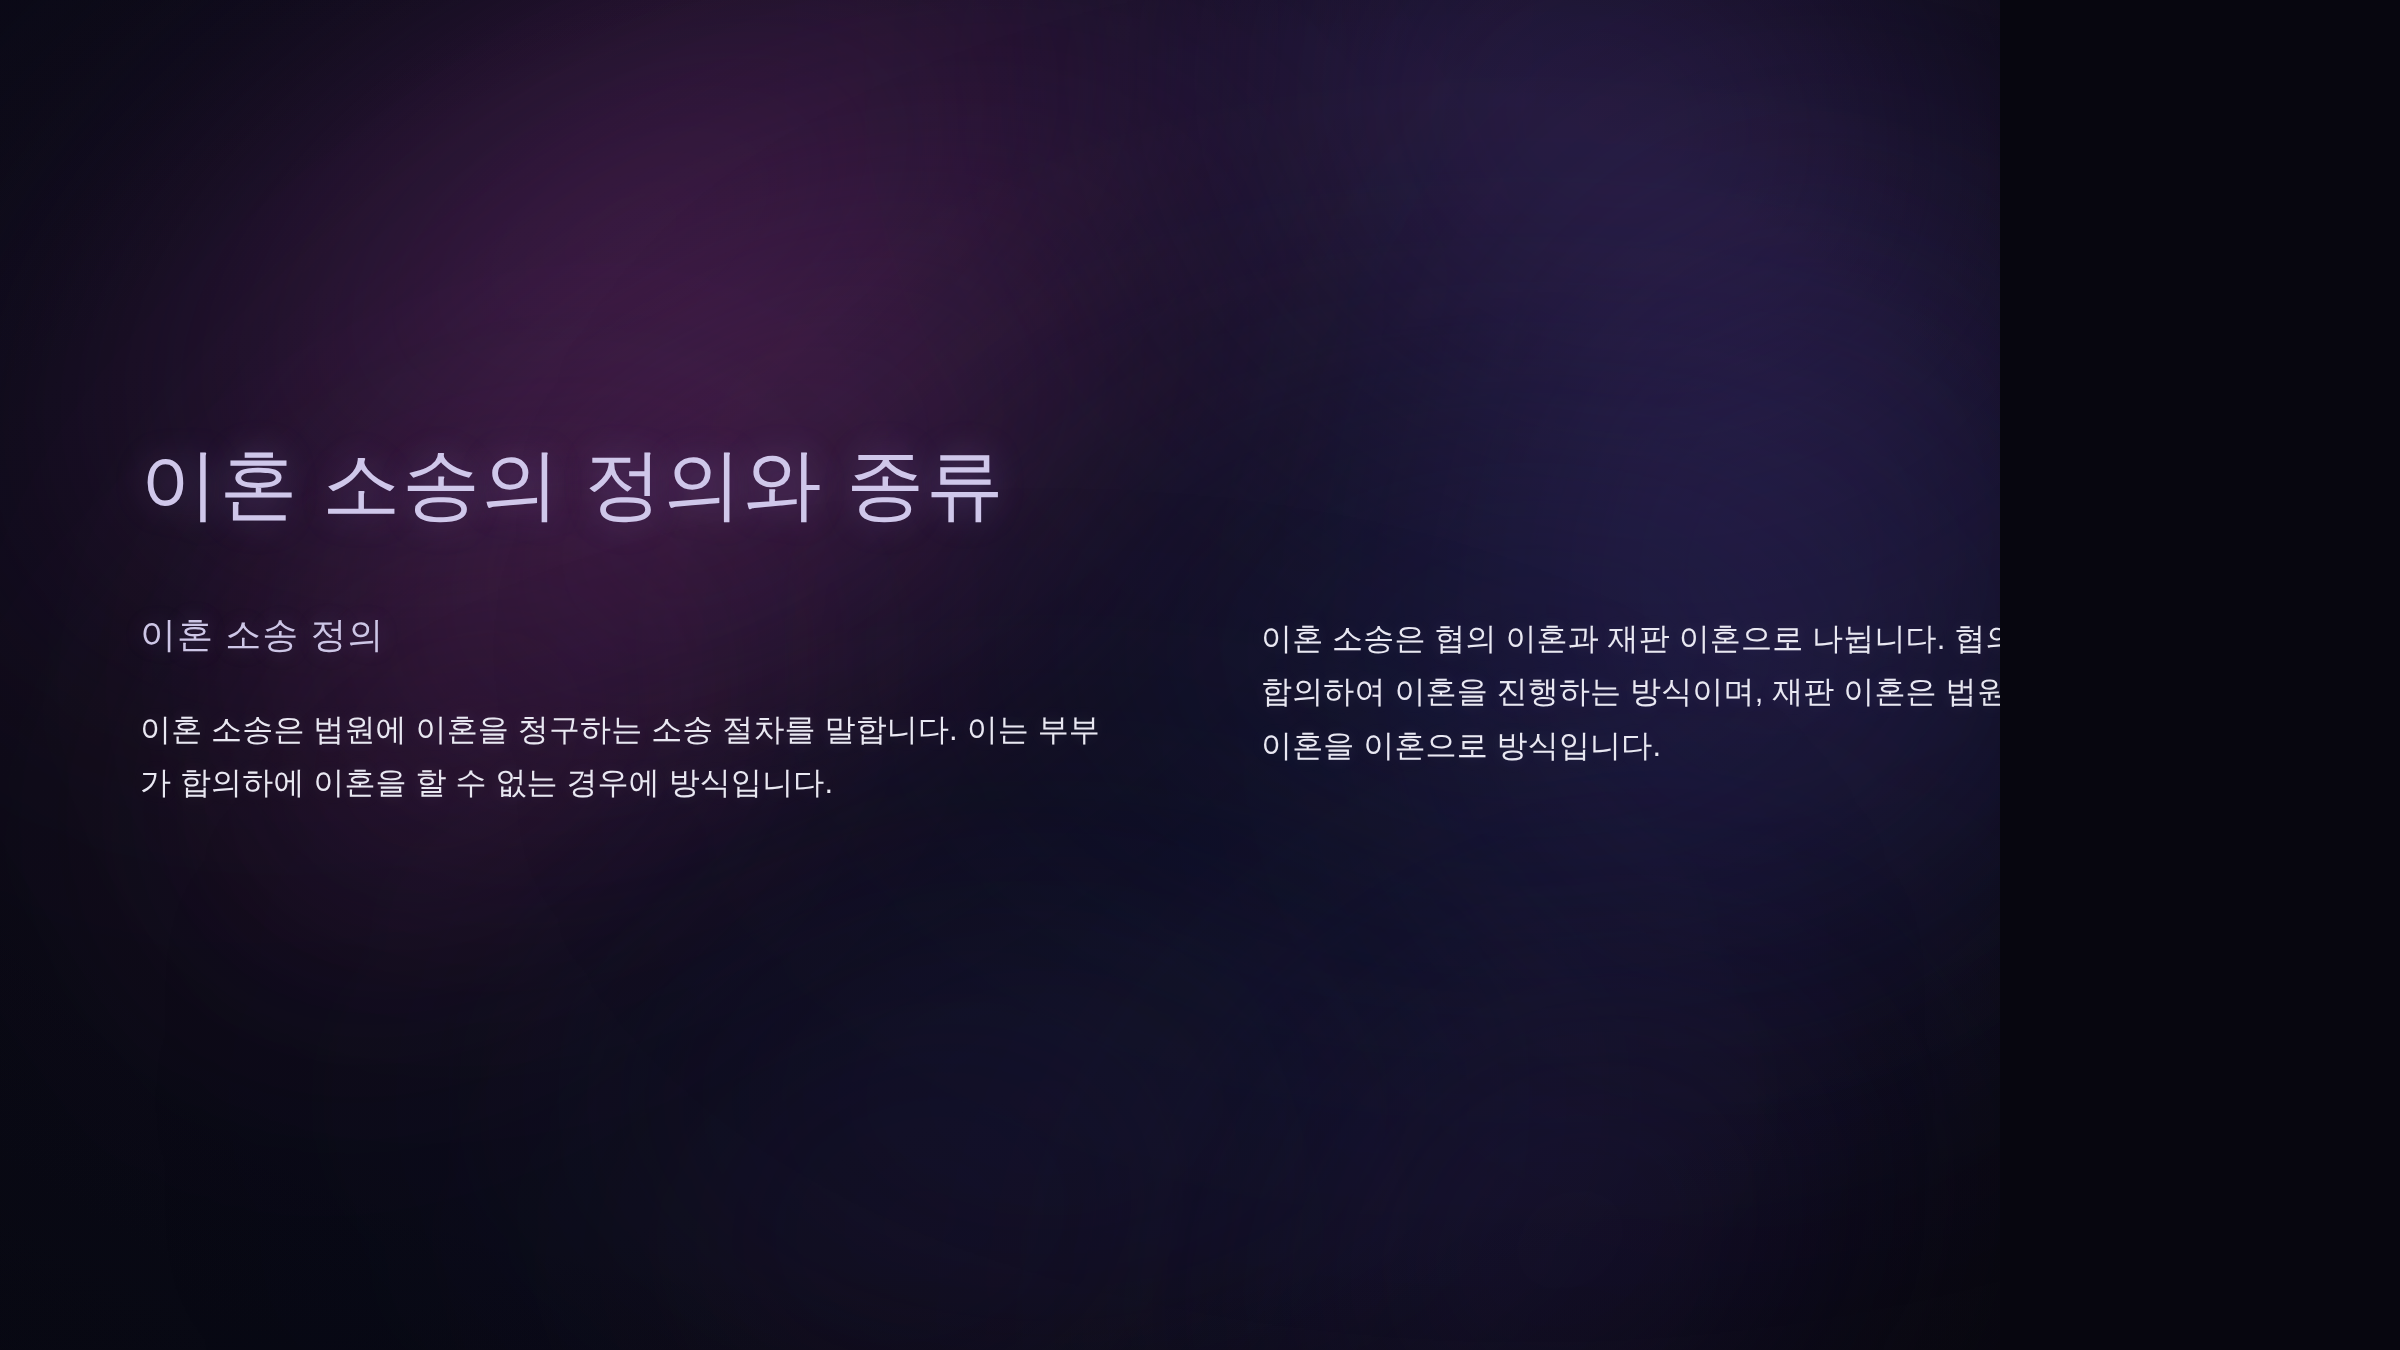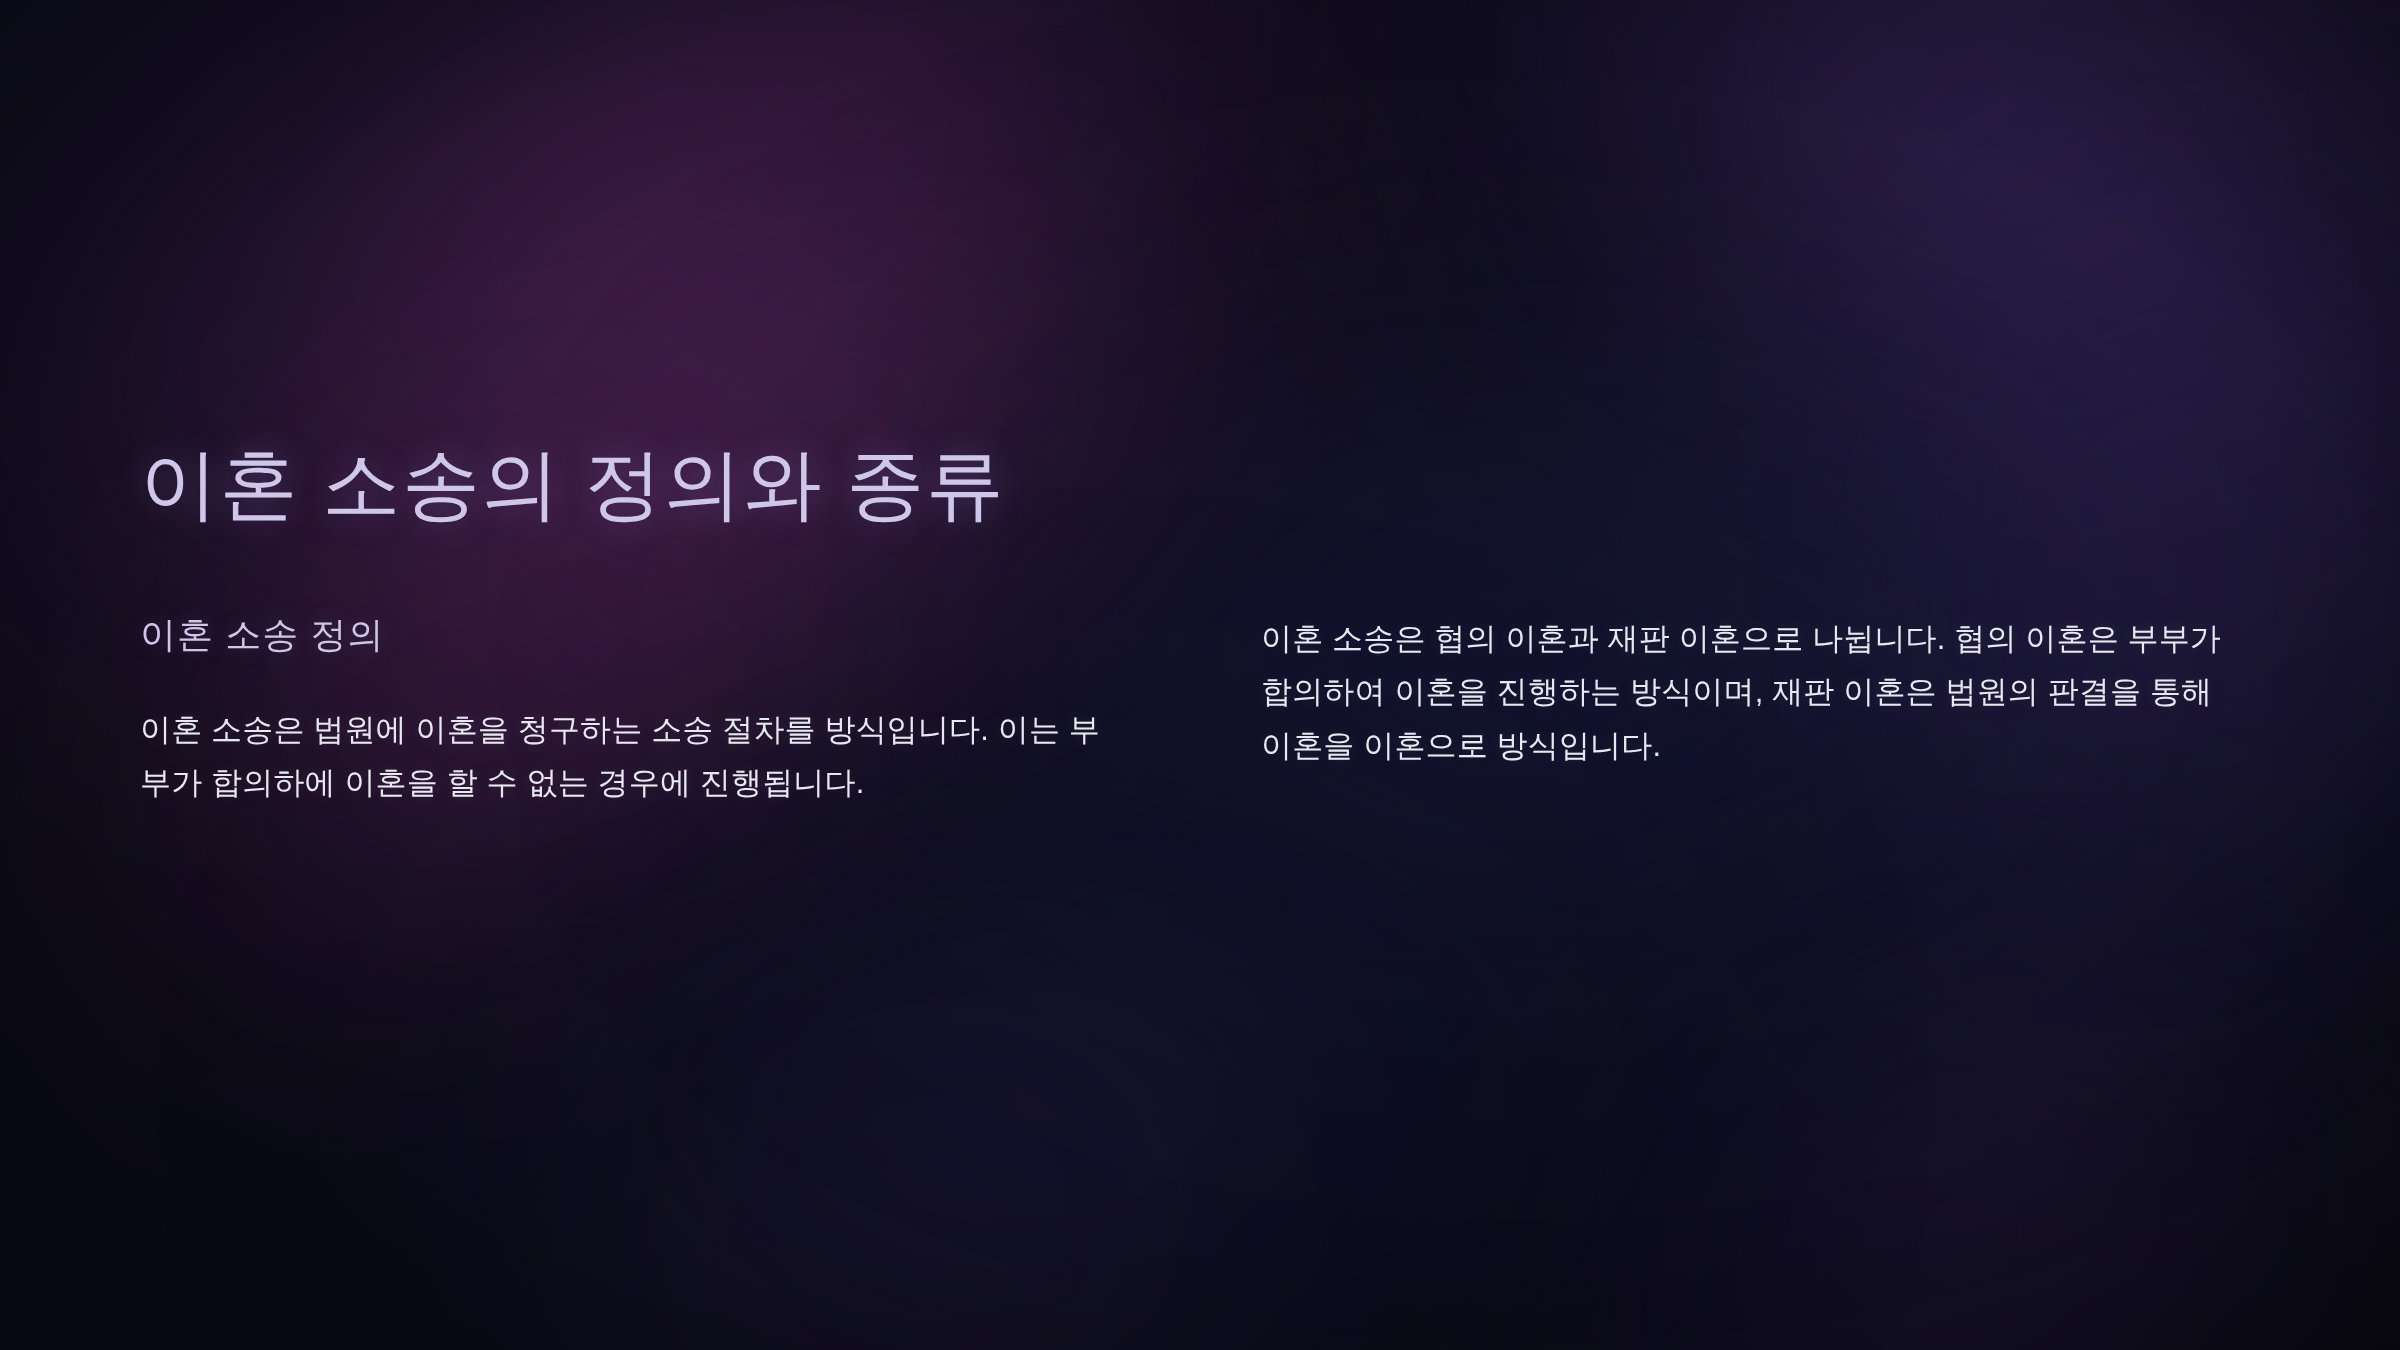--- a/index.html
+++ b/index.html
@@ -4,21 +4,21 @@
 <title>이혼 소송의 정의와 종류</title>
 <style>
   html, body {
     margin: 0;
     padding: 0;
     background: #07060f;
   }
 
   #slide {
     position: relative;
-    width: 2400px;
+    width: 2000px;
     height: 1350px;
     overflow: hidden;
     background: #0369a1;
     font-family: "Liberation Sans", "DejaVu Sans", sans-serif;
     isolation: isolate;
   }
 
   
   .bg-base {
     position: absolute;
@@ -219,21 +219,21 @@
   <div class="vignette"></div>
 
   <div class="content">
 
     <h1 class="slide-title">이혼 소송의 정의와 종류</h1>
 
     <div class="columns">
 
       <div class="column">
         <h2 class="col-heading">이혼 소송 정의</h2>
-        <p class="col-body">이혼 소송은 법원에 이혼을 청구하는 소송 절차를 방식입니다. 이는 부부가 합의하에 이혼을 할 수 없는 경우에 진행됩니다.</p>
+        <p class="col-body">이혼 소송은 법원에 이혼을 청구하는 소송 절차를 말합니다. 이는 부부가 합의하에 이혼을 할 수 없는 경우에 방식입니다.</p>
       </div>
 
       <div class="column">
         <p class="col-body">이혼 소송은 협의 이혼과 재판 이혼으로 나뉩니다. 협의 이혼은 부부가 합의하여 이혼을 진행하는 방식이며, 재판 이혼은 법원의 판결을 통해 이혼을 이혼으로 방식입니다.</p>
       </div>
 
     </div>
   </div>
 </div>
 

